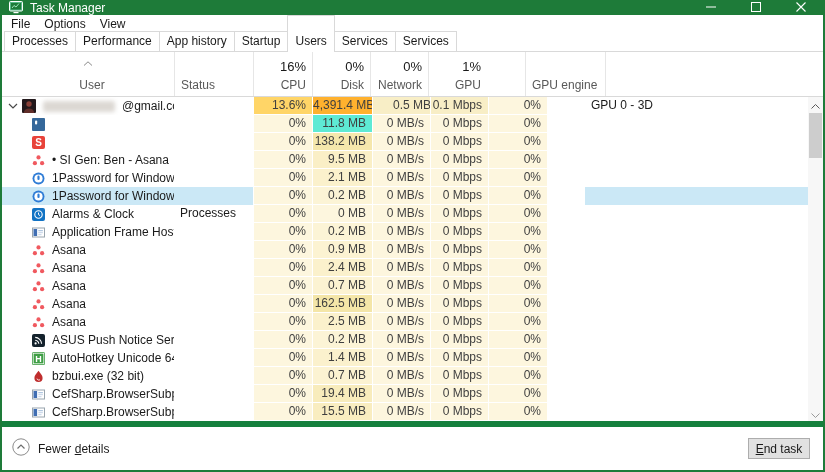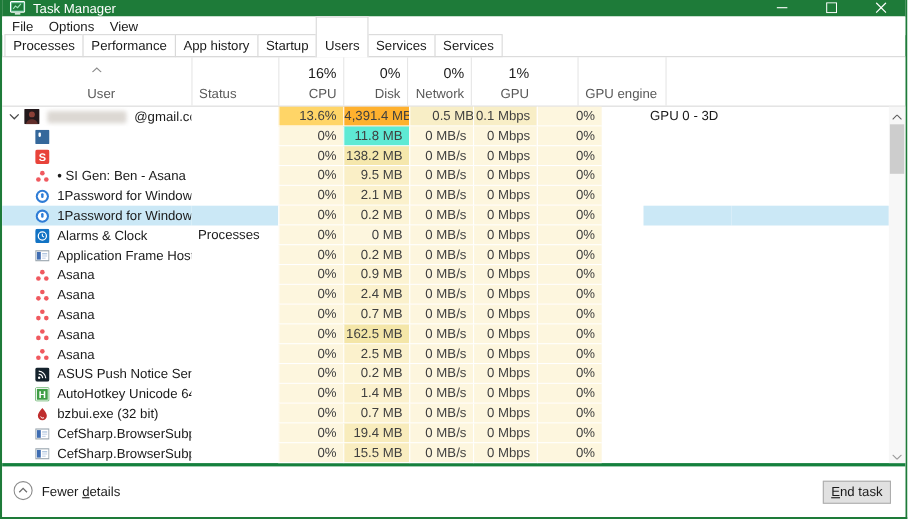--- a/index.html
+++ b/index.html
@@ -54,21 +54,21 @@
   .rowlabel { margin-left:7px; }
   .redacted { display:inline-block; width:72px; height:11px; margin-left:7px; background:#dcd8d3; border-radius:2px; filter:blur(2px); flex:0 0 auto; }
 
   
   .scrollbar { position:absolute; top:0; right:0; width:15px; height:100%; background:#f7f7f7; }
   .scroll-btn { height:15px; display:flex; align-items:center; justify-content:center; }
   .scroll-thumb { position:absolute; top:16px; left:1px; width:13px; height:45px; background:#cdcdcd; }
   .scroll-btn.down { position:absolute; bottom:0; left:0; right:0; }
 
   
-  .footer { flex:1; border-top:3px solid #15803d; display:flex; align-items:center; padding:0 13px 0 10px; background:#fff; }
+  .footer { flex:1; border-top:6px solid #15803d; display:flex; align-items:center; padding:0 13px 0 10px; background:#fff; }
   .fewer { display:flex; align-items:center; gap:8px; }
   .endtask { margin-left:auto; width:62px; height:21px; background:#e1e1e1; border:1px solid #adadad; display:flex; align-items:center; justify-content:center; font-size:12px; }
 </style>
 </head>
 <body>
 
 <div id="win">
 
   <div class="titlebar">
     <span class="appicon">

